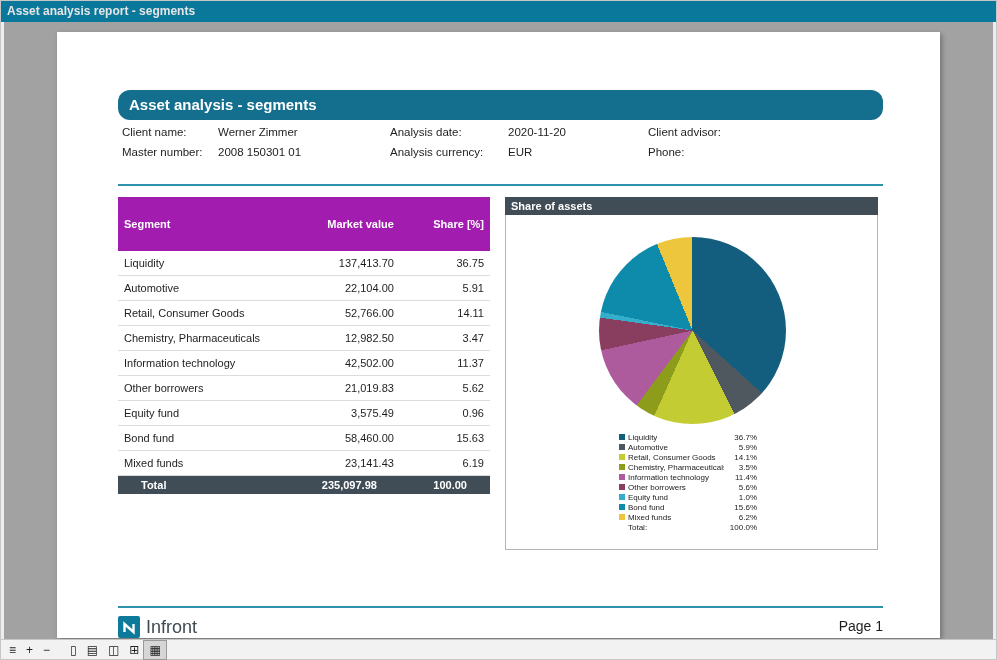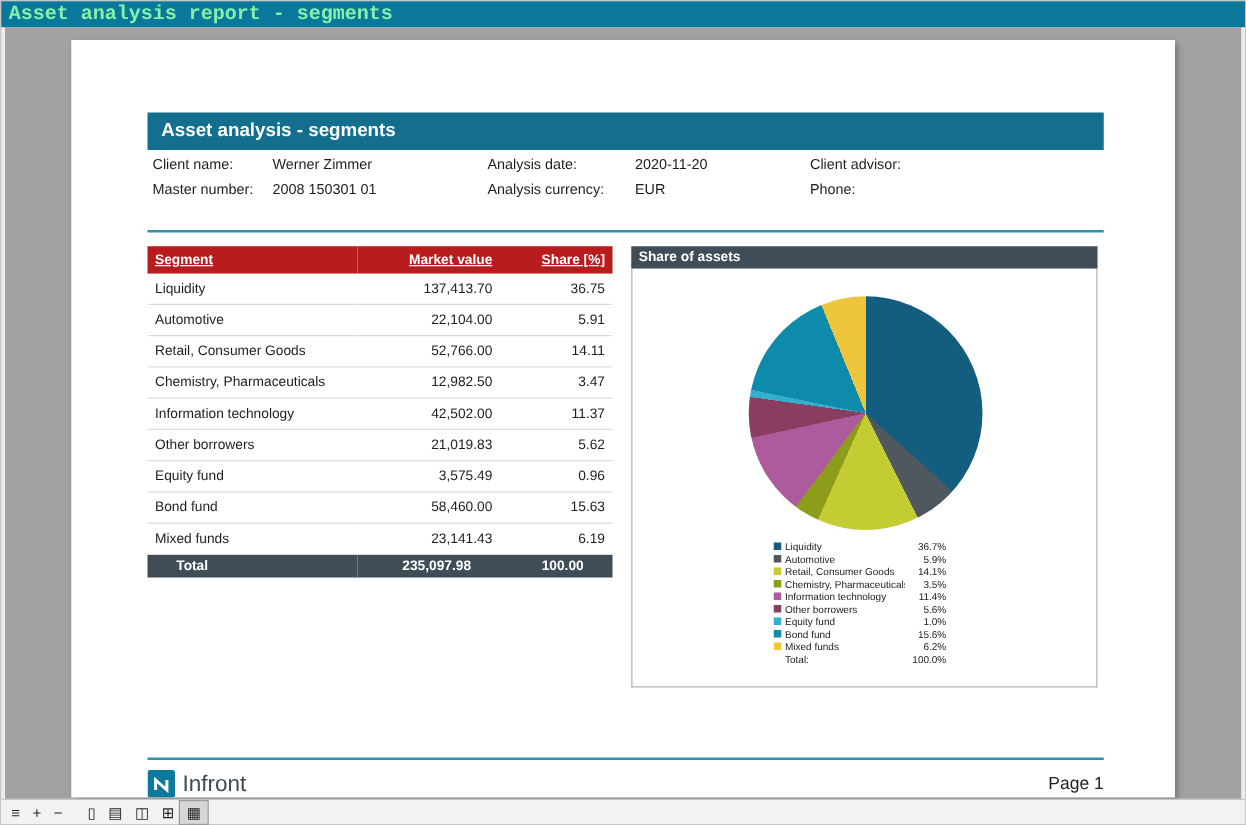--- a/index.html
+++ b/index.html
@@ -1,28 +1,28 @@
 <!DOCTYPE html>
 <html><head>
 <meta charset="utf-8">
 <style>
   *{box-sizing:border-box;margin:0;padding:0;}
   html,body{width:997px;height:660px;}
   body{font-family:"Liberation Sans","DejaVu Sans",sans-serif;background:#ffffff;overflow:hidden;}
   .app{width:997px;height:660px;display:flex;flex-direction:column;border:1px solid #c6c6c6;}
-  .titlebar{flex:0 0 21px;height:21px;background:#0a789a;color:#86efac;font-size:16px;font-weight:bold;line-height:21px;padding-left:6px;font-family:Liberation Mono, monospace;}
+  .titlebar{flex:0 0 21px;height:21px;background:#0a789a;color:#e5e5e5;font-size:12px;font-weight:bold;line-height:21px;padding-left:6px;}
   .workspace{flex:1 1 auto;background:#a2a2a2;border-left:3px solid #ededed;border-right:3px solid #ededed;position:relative;overflow:hidden;}
   .page{width:883px;height:606px;margin:10px auto 0;background:#fff;position:relative;box-shadow:2px 2px 5px rgba(0,0,0,.3);}
-  .report-header{position:absolute;left:61px;top:58px;width:765px;height:30px;background:#146e8e;color:#fff;font-size:15px;font-weight:bold;line-height:30px;padding-left:11px;}
+  .report-header{position:absolute;left:61px;top:58px;width:765px;height:30px;background:#146e8e;color:#fff;font-size:15px;font-weight:bold;line-height:30px;padding-left:11px;border-radius:12px;}
   .info-grid{position:absolute;left:65px;top:90px;width:761px;display:grid;grid-template-columns:96px 172px 118px 140px 150px 1fr;grid-auto-rows:20px;font-size:11.5px;color:#1e1e1e;align-items:center;}
   .rule{position:absolute;left:61px;width:765px;height:2px;background:#2d93ac;}
   .top-rule{top:152px;}
   .footer-rule{top:574px;}
   .segments-table{position:absolute;left:61px;top:165px;width:372px;border-collapse:collapse;font-size:11px;color:#1e1e1e;}
-  .segments-table th{background:#b91c1c;color:#fff;font-weight:bold;text-align:left;padding:5px 6px;font-size:11px;text-decoration:underline;}
+  .segments-table th{background:#a21caf;color:#fff;font-weight:bold;text-align:left;padding:21px 6px;font-size:11px;}
   .segments-table th.num,.segments-table td.num{text-align:right;}
   .segments-table td{padding:6px 6px;border-bottom:1px solid #dcdcdc;background:#fff;}
   .segments-table tr.total td{background:#414d56;color:#fff;font-weight:bold;padding:3px 23px;border-bottom:none;}
   .chart-panel{position:absolute;left:448px;top:165px;width:373px;}
   .panel-header{background:#414d56;color:#fff;font-weight:bold;font-size:11px;height:18px;line-height:14px;padding:2px 6px;}
   .panel-body{position:relative;height:335px;border:1px solid #b4b4b4;border-top:none;background:#fff;}
   .pie{position:absolute;left:93px;top:22px;width:187px;height:187px;border-radius:50%;}
   .legend{position:absolute;left:113px;top:217px;width:138px;font-size:8px;color:#222;}
   .legend-row{display:flex;align-items:center;height:10px;gap:3px;}
   .swatch{width:6px;height:6px;flex:0 0 6px;}

